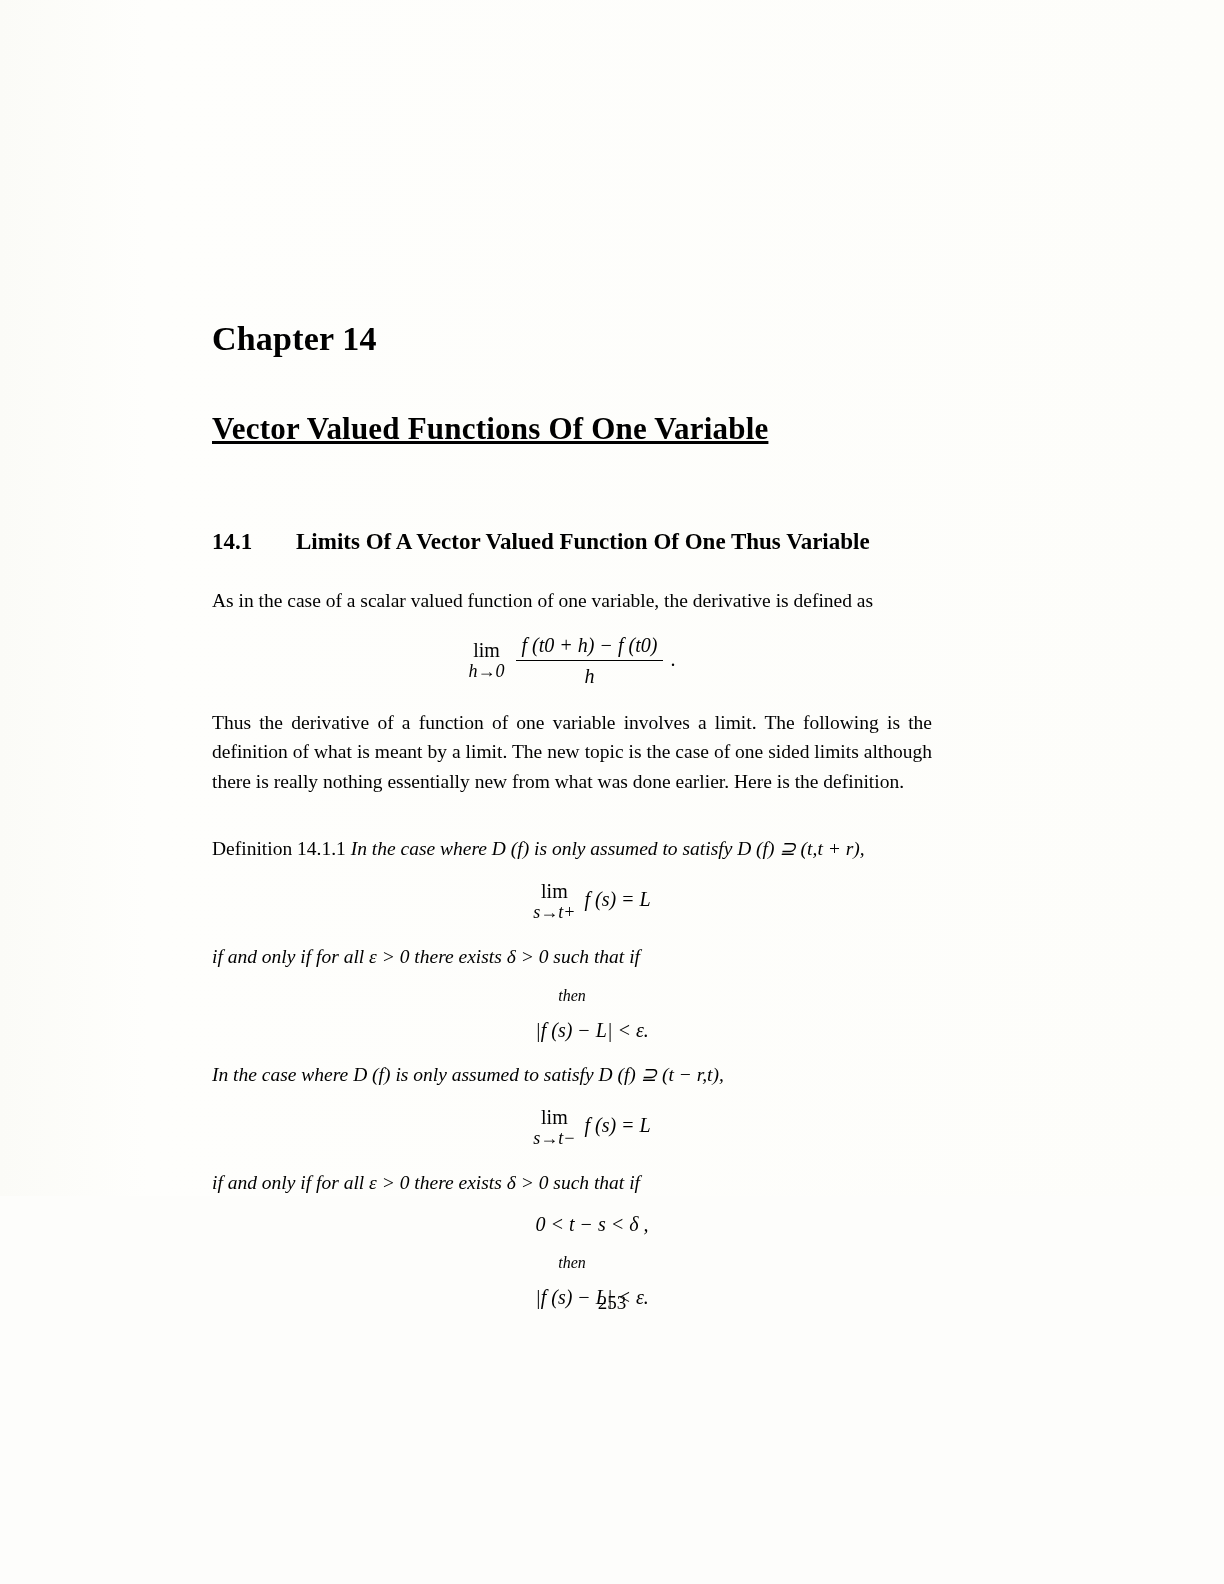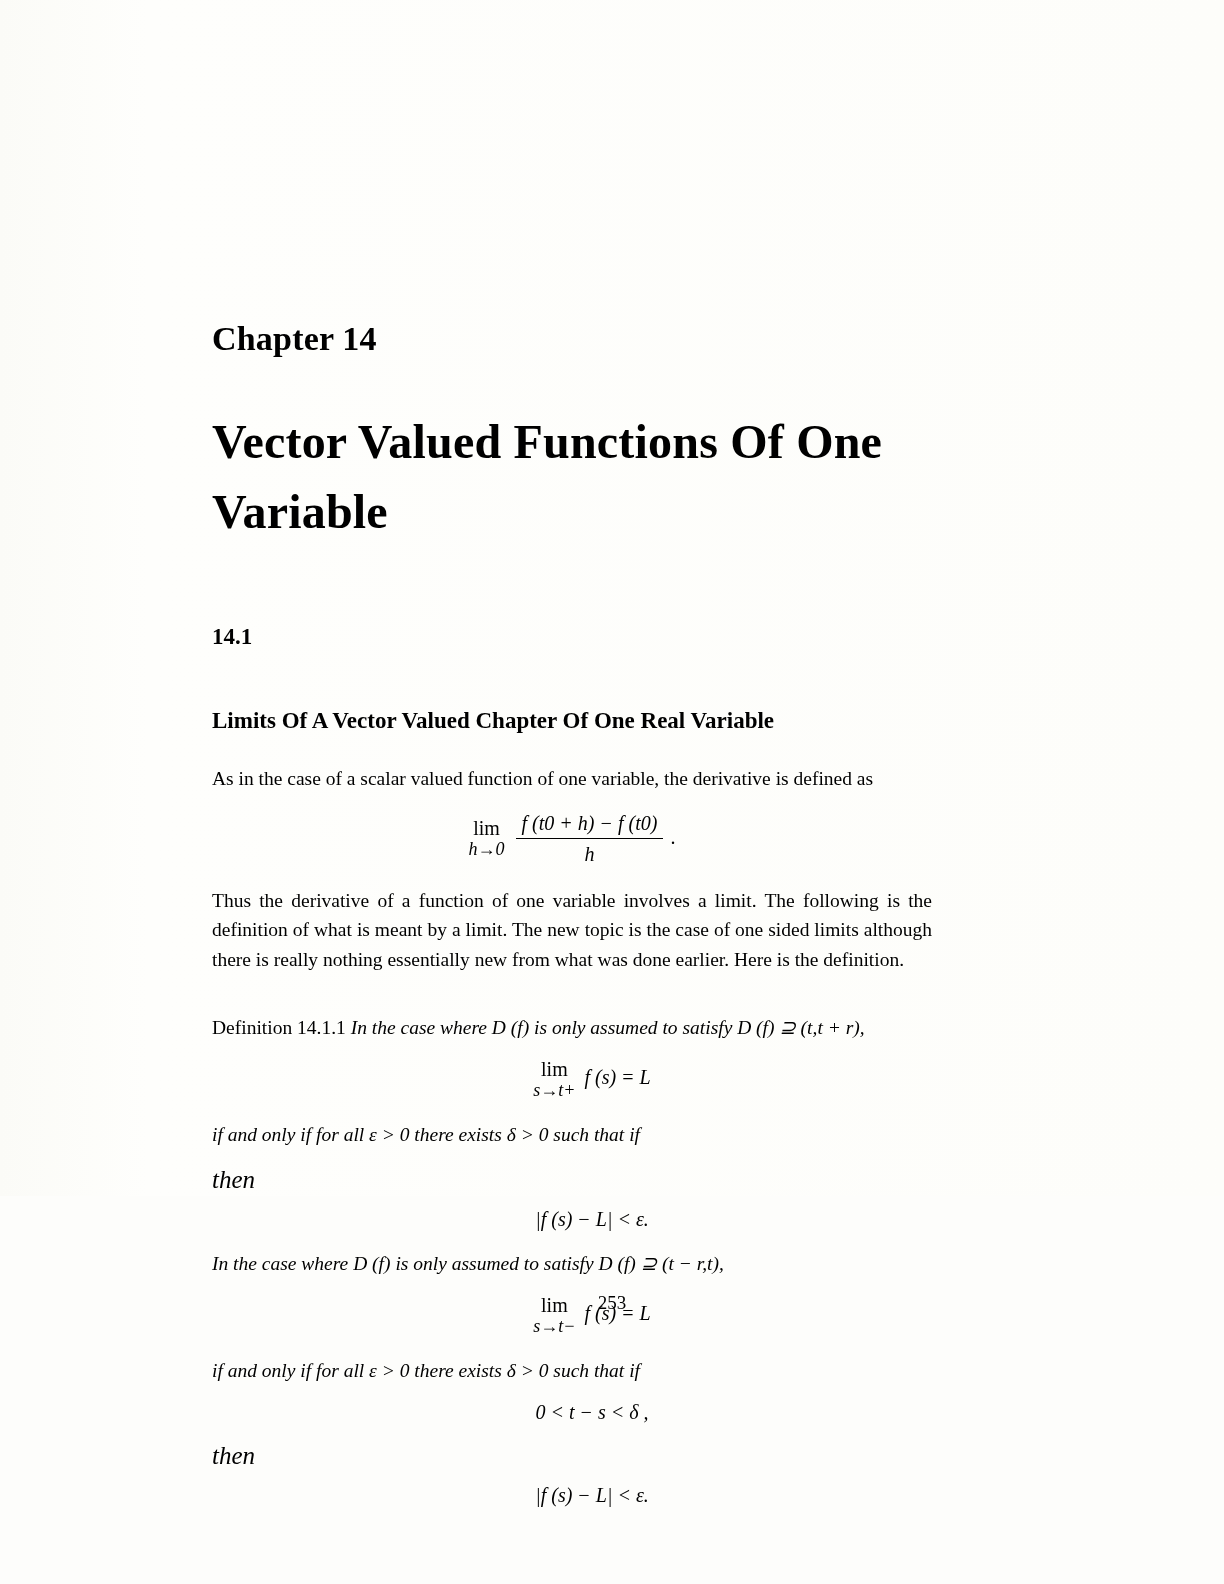--- a/index.html
+++ b/index.html
@@ -29,33 +29,33 @@
     width: 720px;
   }
   .chapter-label {
     font-size: 34px;
     font-weight: bold;
     letter-spacing: 0.2px;
     margin: 0 0 50px 0;
     line-height: 1.1;
   }
   .chapter-title {
-    font-size: 48px;
+    font-size: 31px;
     font-weight: bold;
     line-height: 1.45;
     margin: 0 0 72px 0;
     letter-spacing: 0.2px;
+    text-decoration: underline;
   }
   .section-head {
     display: flex;
     font-size: 23px;
     font-weight: bold;
     line-height: 1.55;
     margin: 0 0 26px 0;
-    flex-direction: column;
   }
   .section-num {
     width: 84px;
     flex: 0 0 84px;
   }
   .section-title {
     flex: 1 1 auto;
     text-align: justify;
     text-align-last: left;
   }
@@ -109,23 +109,24 @@
     font-style: normal;
     line-height: 1.1;
   }
   .lim .sub {
     display: block;
     font-size: 18px;
     font-style: italic;
     line-height: 1.2;
   }
   .then-line {
-    font-size: 25px;
+    font-size: 16px;
     font-style: italic;
     margin: 0 0 2px 0;
+    text-align: center;
   }
   .defn-body {
     font-style: italic;
   }
   .page-number {
     position: absolute;
     left: 0;
     width: 1224px;
     top: 1292px;
     text-align: center;
@@ -139,21 +140,21 @@
 <div class="page">
 
   <div class="content">
 
     <h2 class="chapter-label">Chapter 14</h2>
 
     <h1 class="chapter-title">Vector Valued Functions Of One Variable</h1>
 
     <div class="section-head">
       <span class="section-num">14.1</span>
-      <span class="section-title">Limits Of A Vector Valued Chapter Of One Real Variable</span>
+      <span class="section-title">Limits Of A Vector Valued Function Of One Thus Variable</span>
     </div>
 
     <p class="body">As in the case of a scalar valued function of one variable, the derivative is defined as</p>
 
     <div class="eq">
       <span class="lim">
         <span class="op">lim</span>
         <span class="sub">h→0</span>
       </span>
       <span class="frac">

